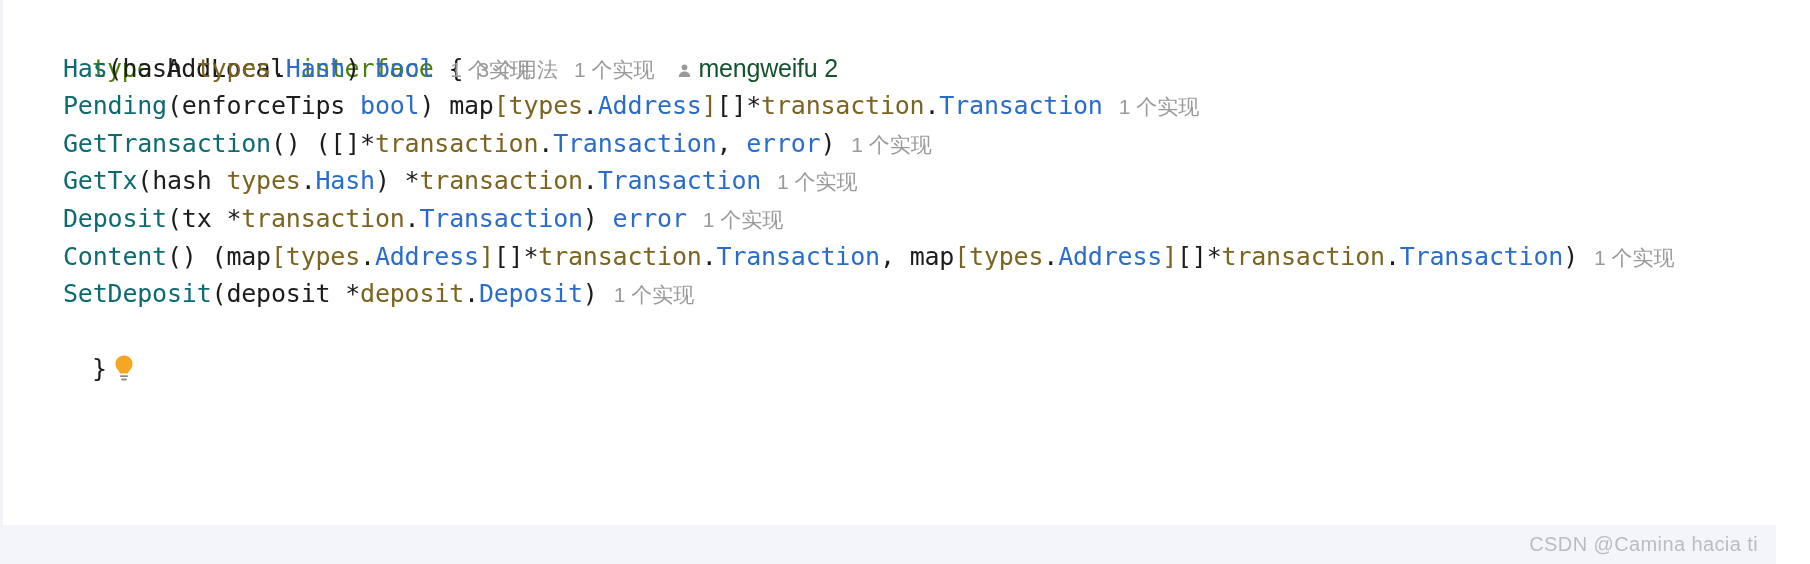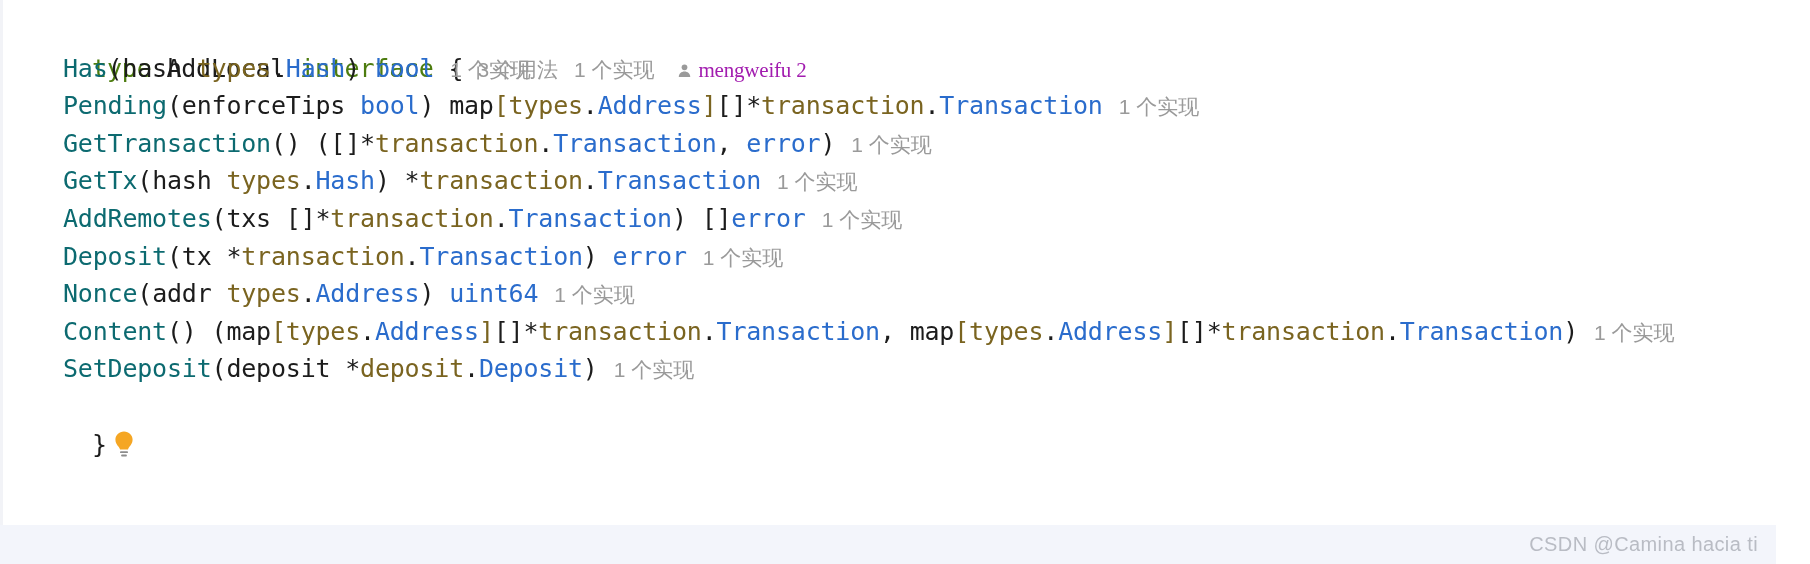--- a/index.html
+++ b/index.html
@@ -68,23 +68,23 @@
     color: #9a9a9a;
     font-family: "Liberation Sans", sans-serif;
     font-size: 21px;
     letter-spacing: 0;
     padding-left: 2px;
   }
   .hint-usages { padding-left: 14px; }
   .hint-impl   { padding-left: 16px; }
   .hint-author {
     padding-left: 22px;
-    color: #a21caf;
-    font-family: Liberation Serif, serif;
-    font-size: 21px;
+    color: #14532d;
+    font-family: Liberation Sans, sans-serif;
+    font-size: 25px;
   }
   .author-icon {
     display: inline-block;
     vertical-align: -2px;
     margin-right: 5px;
   }
 
   
   .bulb {
     display: inline-block;
@@ -126,23 +126,21 @@
               <circle cx="8" cy="5" r="2.7" fill="#9a9a9a"></circle>
               <path d="M2.6 14c0-3 2.4-5 5.4-5s5.4 2 5.4 5z" fill="#9a9a9a"></path>
             </svg></span><span>mengweifu 2</span></span>
     </div>
 
     <div id="method-lines">
         <div class="line"><span class="indent"></span><span class="method">Has</span><span class="punct">(</span><span class="ident">hash </span><span class="pkg">types</span><span class="punct">.</span><span class="typ">Hash</span><span class="punct">) </span><span class="typ">bool</span><span class="hint hint-impl">1 个实现</span></div>
         <div class="line"><span class="indent"></span><span class="method">Pending</span><span class="punct">(</span><span class="ident">enforceTips </span><span class="typ">bool</span><span class="punct">) </span><span class="ident">map</span><span class="pkg">[</span><span class="pkg">types</span><span class="punct">.</span><span class="typ">Address</span><span class="pkg">]</span><span class="punct">[]*</span><span class="pkg">transaction</span><span class="punct">.</span><span class="typ">Transaction</span><span class="hint hint-impl">1 个实现</span></div>
         <div class="line"><span class="indent"></span><span class="method">GetTransaction</span><span class="punct">() ([]*</span><span class="pkg">transaction</span><span class="punct">.</span><span class="typ">Transaction</span><span class="punct">, </span><span class="typ">error</span><span class="punct">)</span><span class="hint hint-impl">1 个实现</span></div>
         <div class="line"><span class="indent"></span><span class="method">GetTx</span><span class="punct">(</span><span class="ident">hash </span><span class="pkg">types</span><span class="punct">.</span><span class="typ">Hash</span><span class="punct">) *</span><span class="pkg">transaction</span><span class="punct">.</span><span class="typ">Transaction</span><span class="hint hint-impl">1 个实现</span></div>
-        <div class="line"><span class="indent"></span><span class="method">AddRemotes</span><span class="punct">(</span><span class="ident">txs </span><span class="punct">[]*</span><span class="pkg">transaction</span><span class="punct">.</span><span class="typ">Transaction</span><span class="punct">) []</span><span class="typ">error</span><span class="hint hint-impl">1 个实现</span></div>
         <div class="line"><span class="indent"></span><span class="method">Deposit</span><span class="punct">(</span><span class="ident">tx *</span><span class="pkg">transaction</span><span class="punct">.</span><span class="typ">Transaction</span><span class="punct">) </span><span class="typ">error</span><span class="hint hint-impl">1 个实现</span></div>
-        <div class="line"><span class="indent"></span><span class="method">Nonce</span><span class="punct">(</span><span class="ident">addr </span><span class="pkg">types</span><span class="punct">.</span><span class="typ">Address</span><span class="punct">) </span><span class="typ">uint64</span><span class="hint hint-impl">1 个实现</span></div>
         <div class="line"><span class="indent"></span><span class="method">Content</span><span class="punct">() (</span><span class="ident">map</span><span class="pkg">[</span><span class="pkg">types</span><span class="punct">.</span><span class="typ">Address</span><span class="pkg">]</span><span class="punct">[]*</span><span class="pkg">transaction</span><span class="punct">.</span><span class="typ">Transaction</span><span class="punct">, </span><span class="ident">map</span><span class="pkg">[</span><span class="pkg">types</span><span class="punct">.</span><span class="typ">Address</span><span class="pkg">]</span><span class="punct">[]*</span><span class="pkg">transaction</span><span class="punct">.</span><span class="typ">Transaction</span><span class="punct">)</span><span class="hint hint-impl">1 个实现</span></div>
         <div class="line"><span class="indent"></span><span class="method">SetDeposit</span><span class="punct">(</span><span class="ident">deposit *</span><span class="pkg">deposit</span><span class="punct">.</span><span class="typ">Deposit</span><span class="punct">)</span><span class="hint hint-impl">1 个实现</span></div>
       </div>
 
     <div class="line">
       <span class="punct">}</span><span class="bulb"><svg width="26" height="29" viewBox="0 0 26 29">
             <path d="M13 1.5c-5 0-8.6 3.7-8.6 8.3 0 3.2 1.8 5.3 3.2 7 .8 1 1.3 1.8 1.4 2.6h8c.1-.8.6-1.6 1.4-2.6 1.4-1.7 3.2-3.8 3.2-7 0-4.6-3.6-8.3-8.6-8.3z" fill="#f5a623"></path>
             <rect x="9" y="21.2" width="8" height="1.9" rx="0.9" fill="#8c8c8c"></rect>
             <rect x="10.1" y="24.6" width="5.8" height="1.9" rx="0.9" fill="#8c8c8c"></rect>
           </svg></span>

